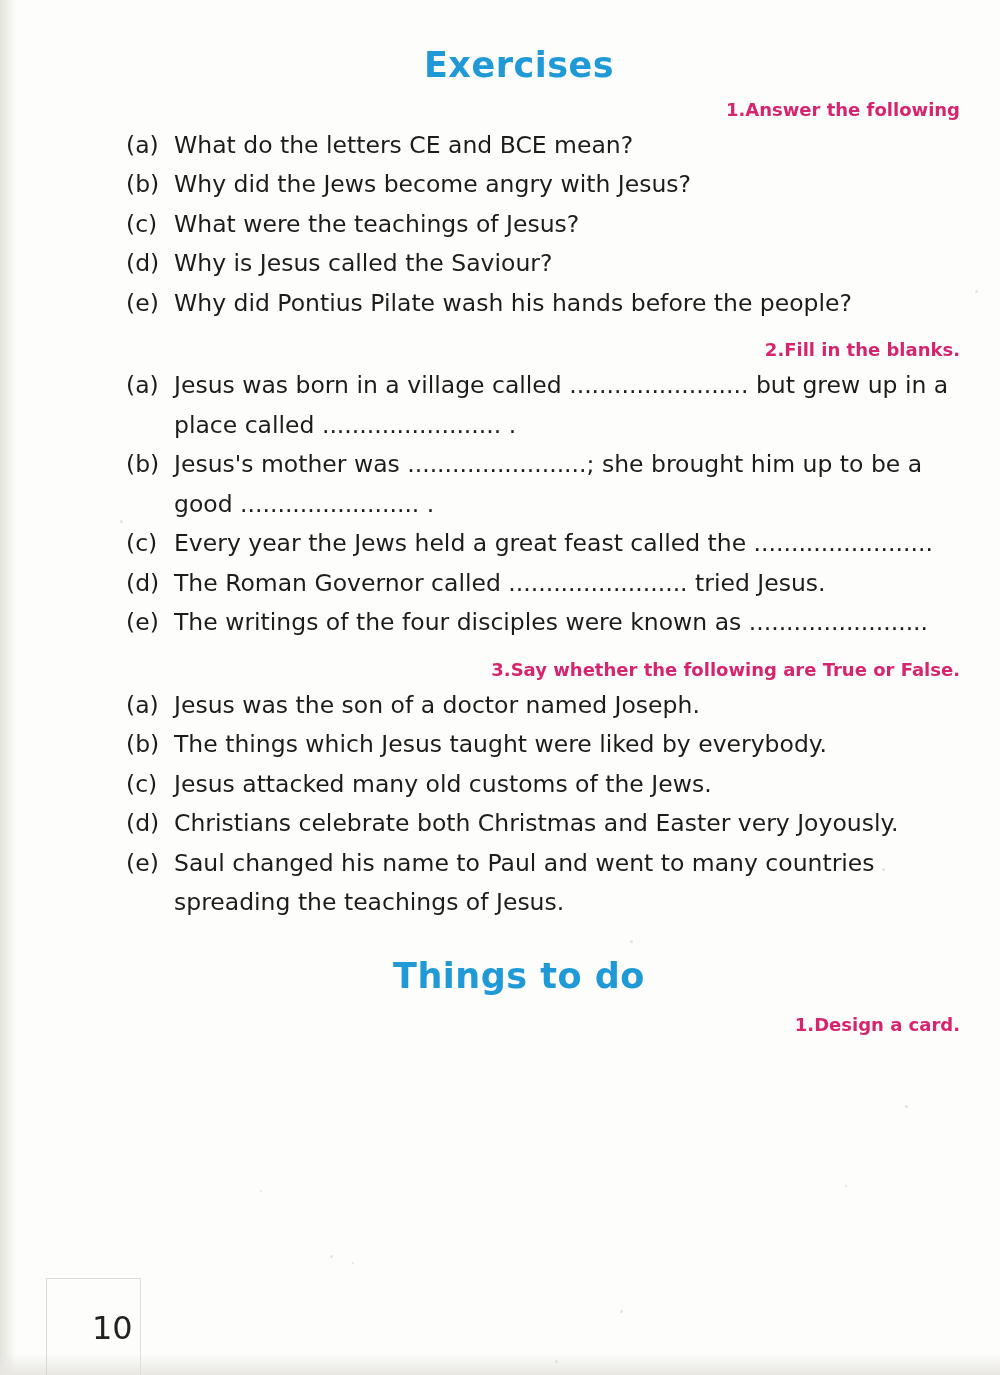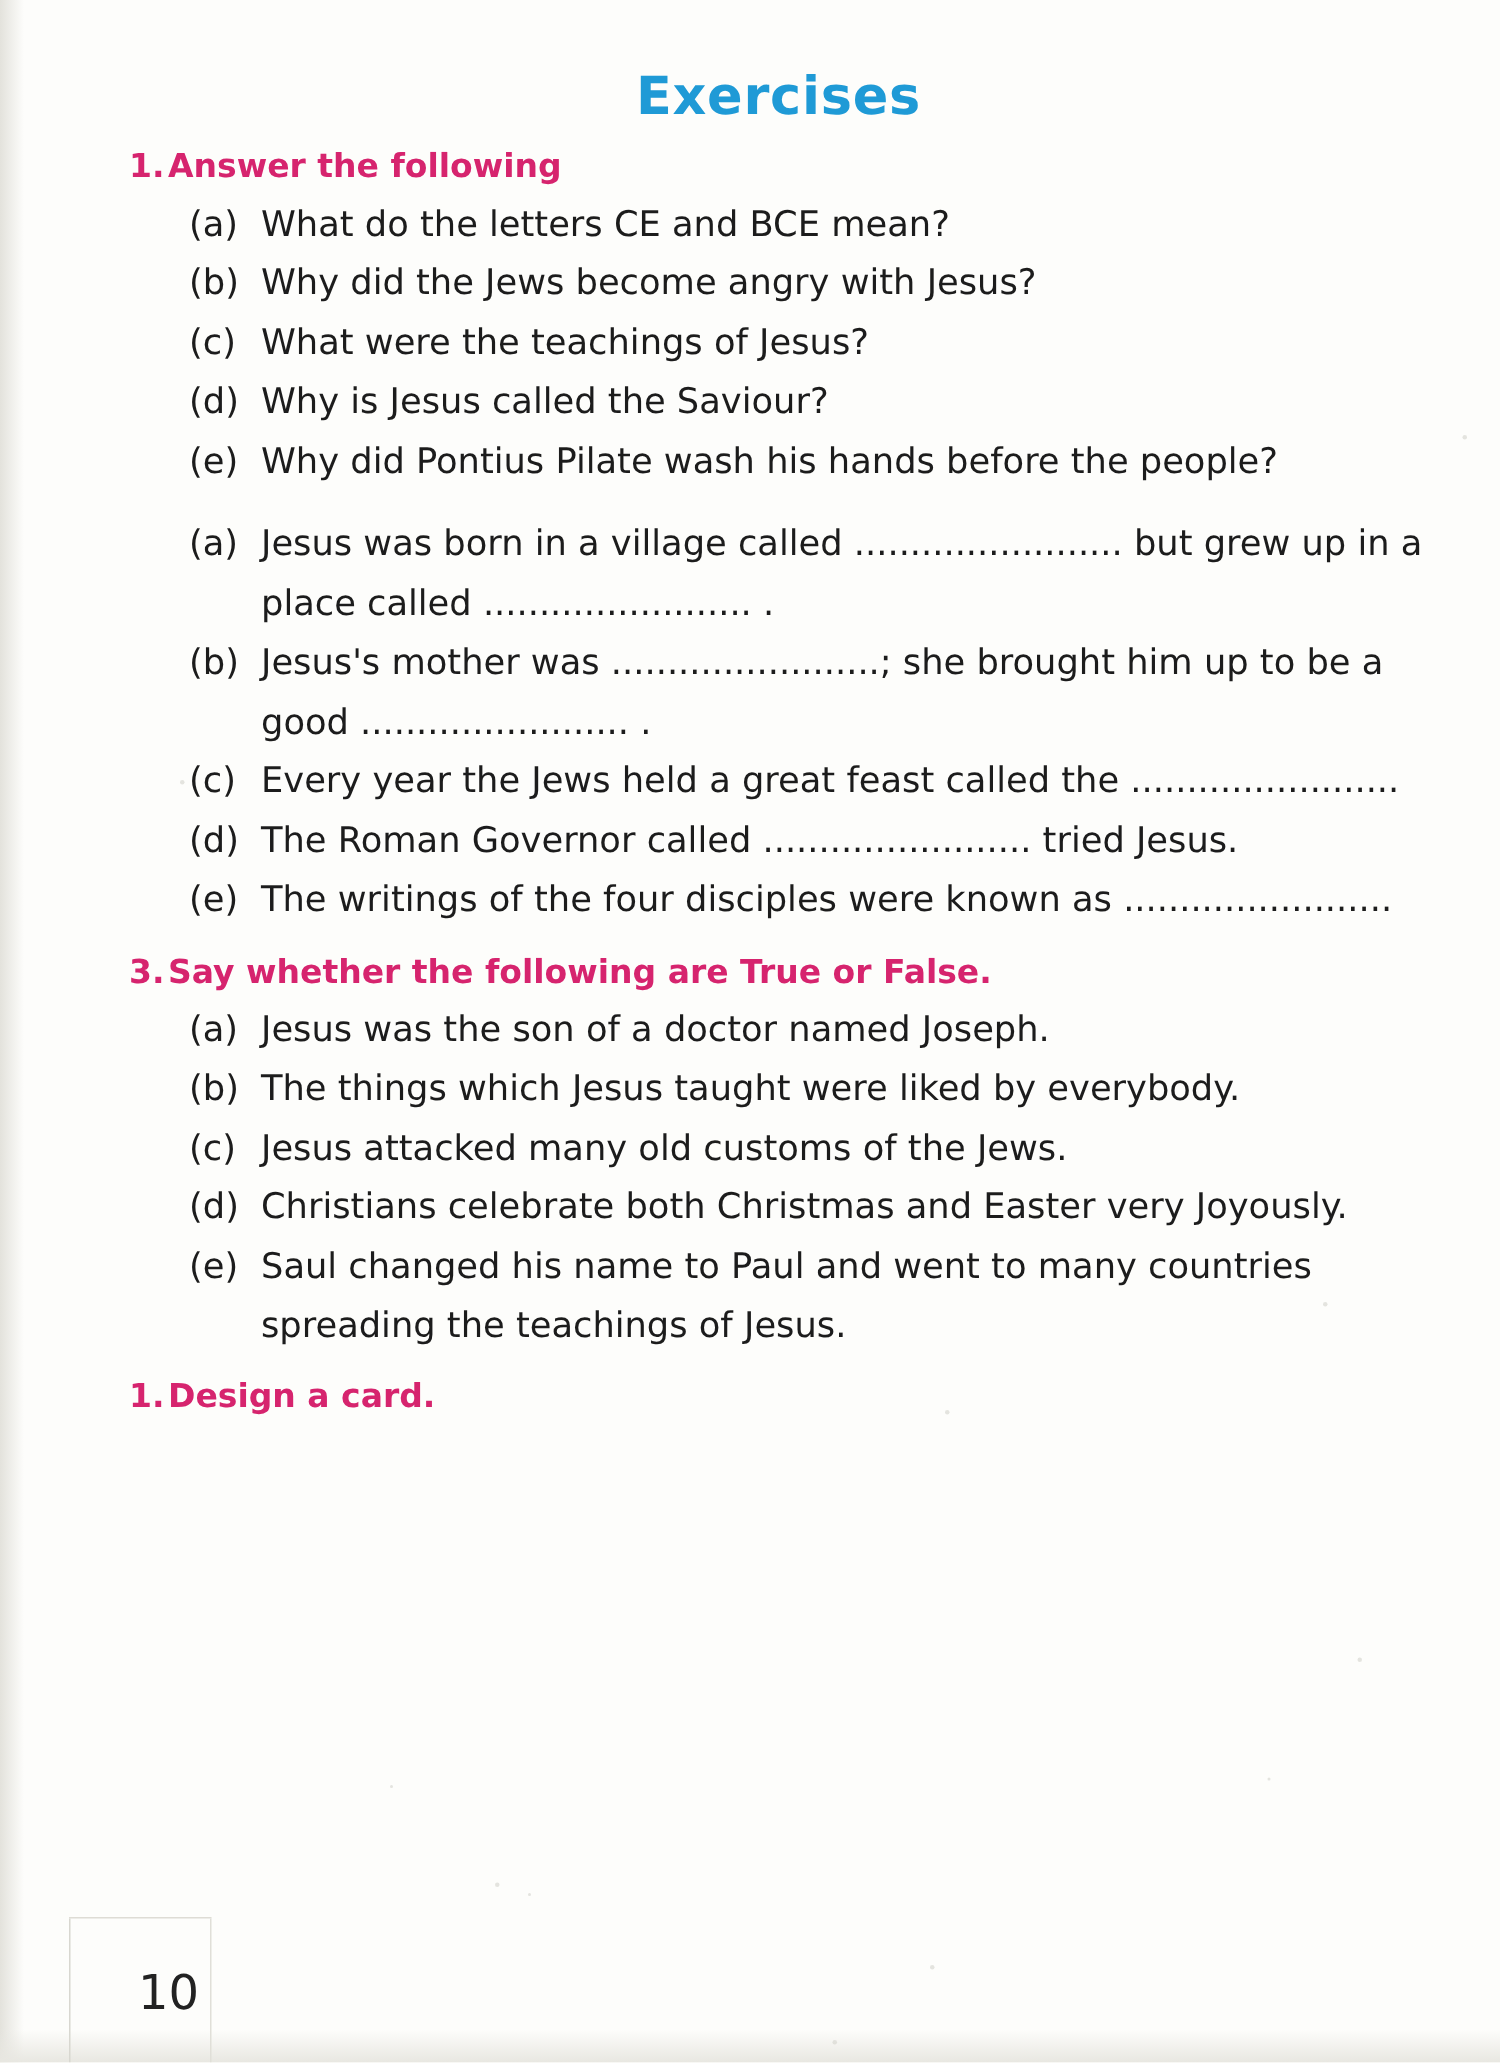--- a/index.html
+++ b/index.html
@@ -40,23 +40,24 @@
   h1.section-title.second {
     margin-top: 34px;
     margin-bottom: 18px;
   }
   .q-block {
     margin-bottom: 16px;
   }
   .q-head {
     color: #d6246e;
     font-weight: bold;
-    font-size: 22px;
+    font-size: 18px;
     margin: 0 0 6px 0;
     padding-left: 8px;
+    text-align: right;
   }
   .q-head .num {
     display: inline-block;
     min-width: 26px;
   }
   ol.sub-list {
     list-style: none;
     margin: 0;
     padding: 0 0 0 48px;
   }
@@ -174,20 +175,23 @@
         <span class="txt">Why is Jesus called the Saviour?</span>
       </li>
       <li>
         <span class="label">(e)</span>
         <span class="txt">Why did Pontius Pilate wash his hands before the people?</span>
       </li>
     </ol>
   </div>
 
   <div class="q-block">
+    <p class="q-head">
+      <span class="num">2.</span><span>Fill in the blanks.</span>
+    </p>
     <ol class="sub-list">
       <li>
         <span class="label">(a)</span>
         <span class="txt">Jesus was born in a village called ........................ but grew up in a place called ........................ .</span>
       </li>
       <li>
         <span class="label">(b)</span>
         <span class="txt">Jesus's mother was ........................; she brought him up to be a good ........................ .</span>
       </li>
       <li>
@@ -226,20 +230,21 @@
         <span class="label">(d)</span>
         <span class="txt">Christians celebrate both Christmas and Easter very Joyously.</span>
       </li>
       <li>
         <span class="label">(e)</span>
         <span class="txt">Saul changed his name to Paul and went to many countries spreading the teachings of Jesus.</span>
       </li>
     </ol>
   </div>
 
+  <h1 class="section-title second">Things to do</h1>
 
   <div class="q-block">
     <p class="q-head">
       <span class="num">1.</span><span>Design a card.</span>
     </p>
   </div>
 
   <div class="hr-faint"></div>
   <div class="fold"></div>
   <div class="fold2"></div>

